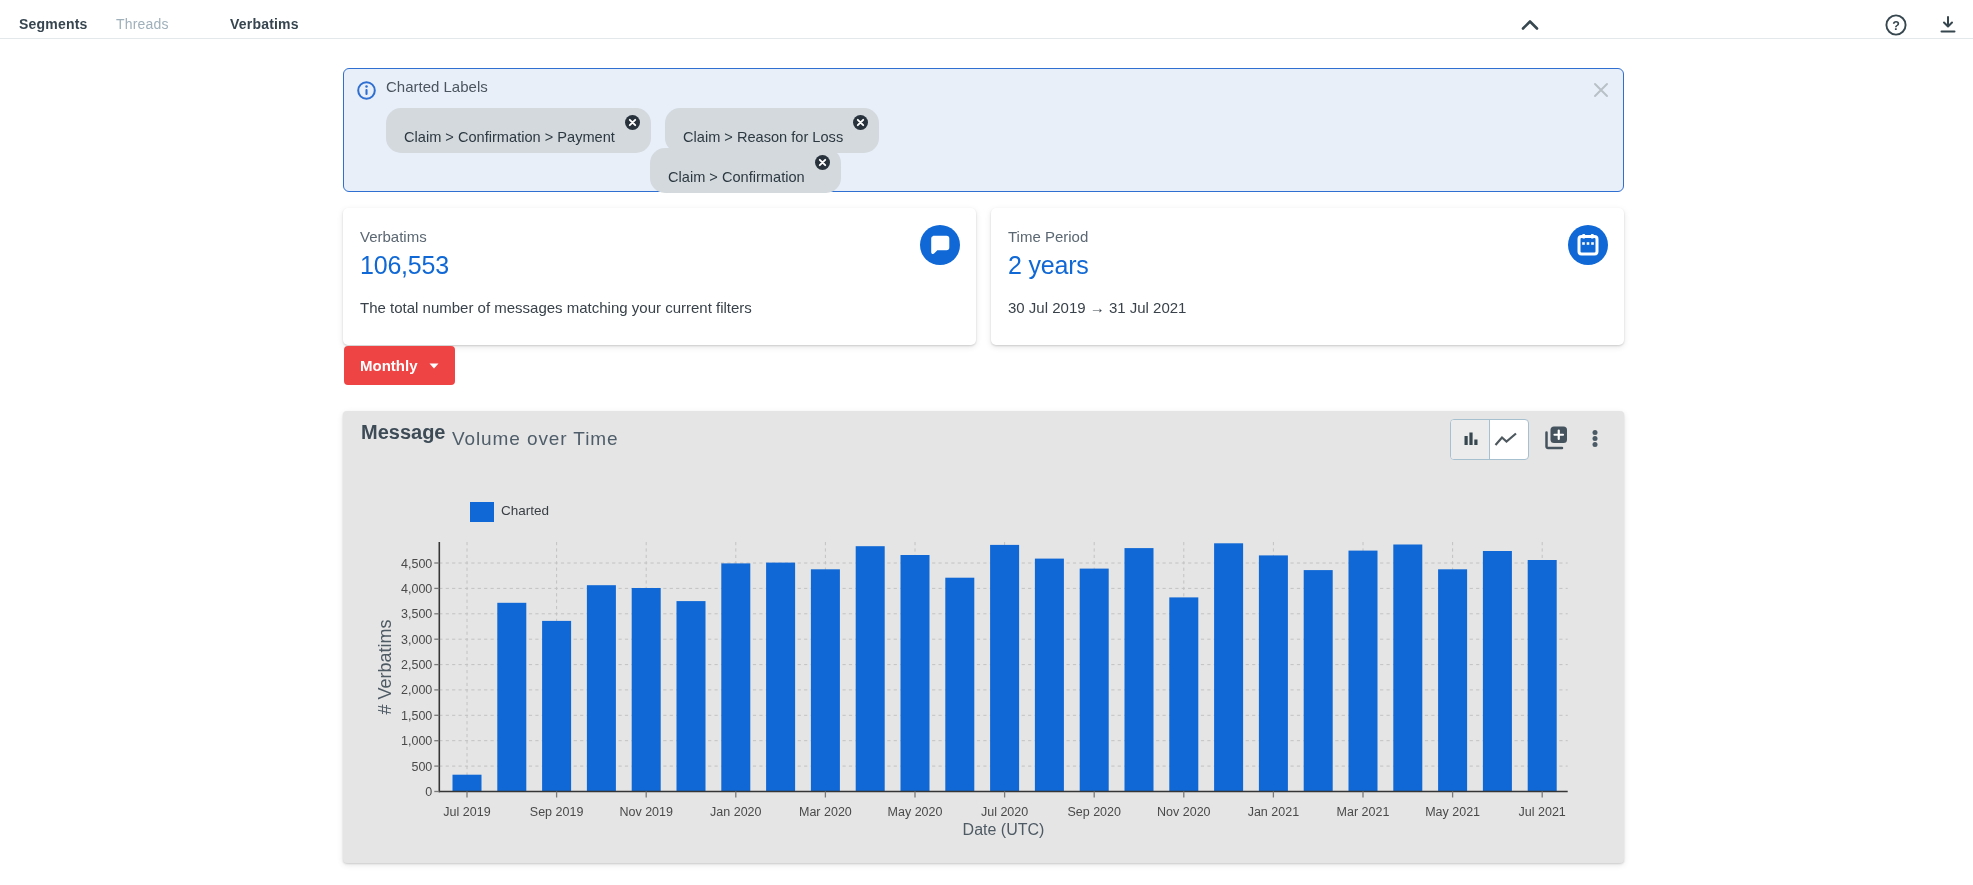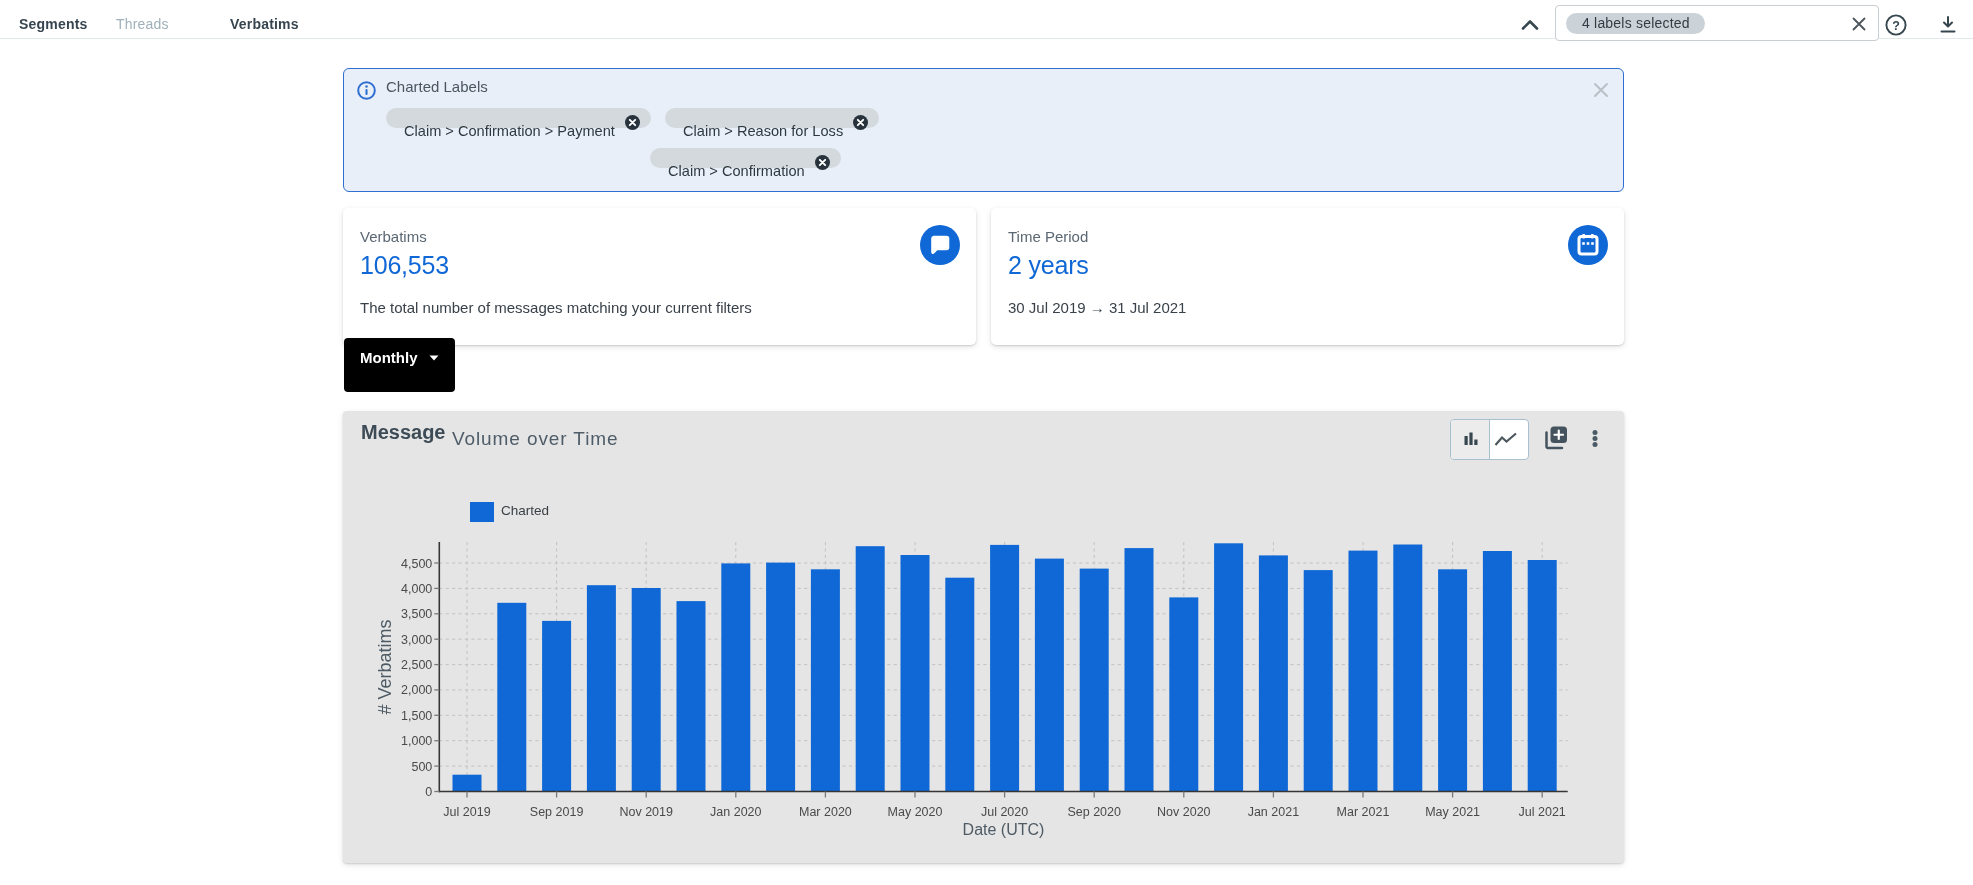--- a/index.html
+++ b/index.html
@@ -4,50 +4,44 @@
 *{margin:0;padding:0;box-sizing:border-box}
 html,body{width:1973px;height:885px;background:#fff;font-family:'Liberation Sans',sans-serif;position:relative;overflow:hidden}
 .abs{position:absolute}
 .topnav{position:absolute;left:0;top:0;width:1973px;height:39px;background:#fff;border-bottom:1px solid #e3e8eb}
 .nav-item{position:absolute;top:16px;font-size:14px;font-weight:700;color:#36454f;letter-spacing:.2px}
 .nav-item.light{color:#9fb0ba;font-weight:400}
 .selbox{position:absolute;left:1555px;top:5px;width:324px;height:36px;border:1px solid #c9ced2;border-radius:4px;background:#fff}
 .selpill{position:absolute;left:10px;top:7px;height:21px;line-height:21px;background:#ccd3d8;border-radius:11px;padding:0 15px 0 16px;font-size:14px;letter-spacing:.2px;color:#333c42}
 .panel{position:absolute;left:343px;top:68px;width:1281px;height:124px;background:#e9eff9;border:1px solid #2e6fd1;border-radius:6px}
 .panel-title{position:absolute;left:42px;top:9px;font-size:15px;color:#4a5560}
-.pill{position:absolute;height:20px;background:#d3d9dd;border-radius:15px;font-size:14.6px;color:#2d3941;line-height:30px;padding:8px 36px 0 18px;white-space:nowrap}
+.pill{position:absolute;height:45px;background:#d3d9dd;border-radius:15px;font-size:14.6px;color:#2d3941;line-height:30px;padding:14px 36px 0 18px;white-space:nowrap}
 .pillx{position:absolute;right:11px;top:7px;width:15px;height:15px}
 .card{position:absolute;background:#fff;border-radius:5px;box-shadow:0 1px 2px rgba(0,0,0,.14),0 2px 6px rgba(0,0,0,.10)}
 .card-label{position:absolute;left:17px;top:20px;font-size:15px;color:#5b6772}
 .card-big{position:absolute;left:17px;top:43px;font-size:25px;letter-spacing:-.2px;color:#0f68d5}
 .card-desc{position:absolute;left:17px;top:91px;font-size:15px;color:#39424a}
 .cicon{position:absolute;top:17px;width:40px;height:40px;border-radius:50%;background:#0f68d5}
-.btn{position:absolute;left:344px;top:338px;width:111px;height:54px;background:#000000;border-radius:4px;color:#fff}
+.btn{position:absolute;left:344px;top:346px;width:111px;height:39px;background:#ef4444;border-radius:4px;color:#fff}
 .chartcard{position:absolute;left:343px;top:411px;width:1281px;height:452px;background:#e5e5e5;border-radius:4px;box-shadow:0 1px 2px rgba(0,0,0,.14),0 2px 6px rgba(0,0,0,.10)}
 .ctitle1{position:absolute;left:18px;top:10px;font-size:20px;font-weight:700;color:#3d4b57}
 .ctitle2{position:absolute;left:109px;top:17px;font-size:19px;letter-spacing:.9px;color:#4e5d69}
 .toggle{position:absolute;left:1107px;top:8px;width:79px;height:41px;border:1px solid #a7c0cf;border-radius:4px;background:#fff;overflow:hidden}
 .toggle .half{position:absolute;top:0;width:39px;height:41px}
 .legend-sw{position:absolute;left:127px;top:91px;width:24px;height:20px;background:#0f68d5}
 .legend-tx{position:absolute;left:158px;top:92px;font-size:13.5px;color:#3a3f44}
 </style></head>
 <body>
 <div class="topnav">
   <div class="nav-item" style="left:19px">Segments</div>
   <div class="nav-item light" style="left:116px">Threads</div>
   <div class="nav-item" style="left:230px">Verbatims</div>
   <svg class="abs" style="left:1521px;top:19px" width="18" height="12" viewBox="0 0 18 12">
       <path d="M2 9.5 L9 2.5 L16 9.5" fill="none" stroke="#37474f" stroke-width="2.6" stroke-linecap="round" stroke-linejoin="round"></path>
     </svg>
-  <div class="selbox">
-      <div class="selpill">4 labels selected</div>
-    <svg class="abs" style="left:296px;top:11px" width="14" height="14" viewBox="0 0 14 14">
-        <path d="M1.5 1.5 L12.5 12.5 M12.5 1.5 L1.5 12.5" stroke="#4b545b" stroke-width="1.8" stroke-linecap="round"></path>
-      </svg>
-  </div>
   <svg class="abs" style="left:1885px;top:14px" width="22" height="22" viewBox="0 0 22 22">
       <circle cx="11" cy="11" r="9.6" fill="none" stroke="#37474f" stroke-width="1.9"></circle>
       <text x="11" y="15.5" text-anchor="middle" font-size="12.5" font-weight="bold" fill="#37474f" font-family="'Liberation Sans',sans-serif">?</text>
     </svg>
   <svg class="abs" style="left:1939px;top:16px" width="18" height="18" viewBox="0 0 18 18">
       <path d="M9 1 L9 10" stroke="#37474f" stroke-width="2" stroke-linecap="round"></path>
       <path d="M5 6.5 L9 10.5 L13 6.5" fill="none" stroke="#37474f" stroke-width="2" stroke-linecap="round" stroke-linejoin="round"></path>
       <path d="M2.5 15.5 L15.5 15.5" stroke="#37474f" stroke-width="2" stroke-linecap="round"></path>
     </svg>
 </div>

